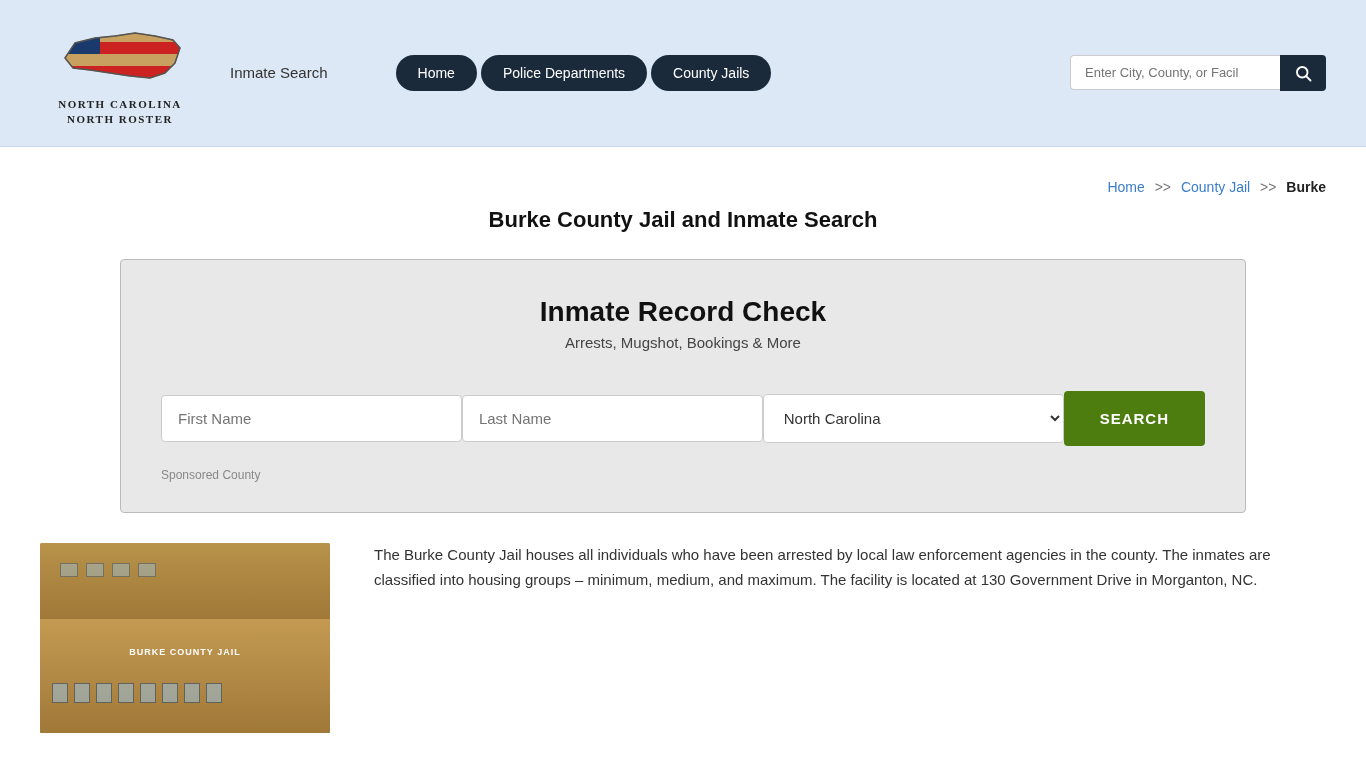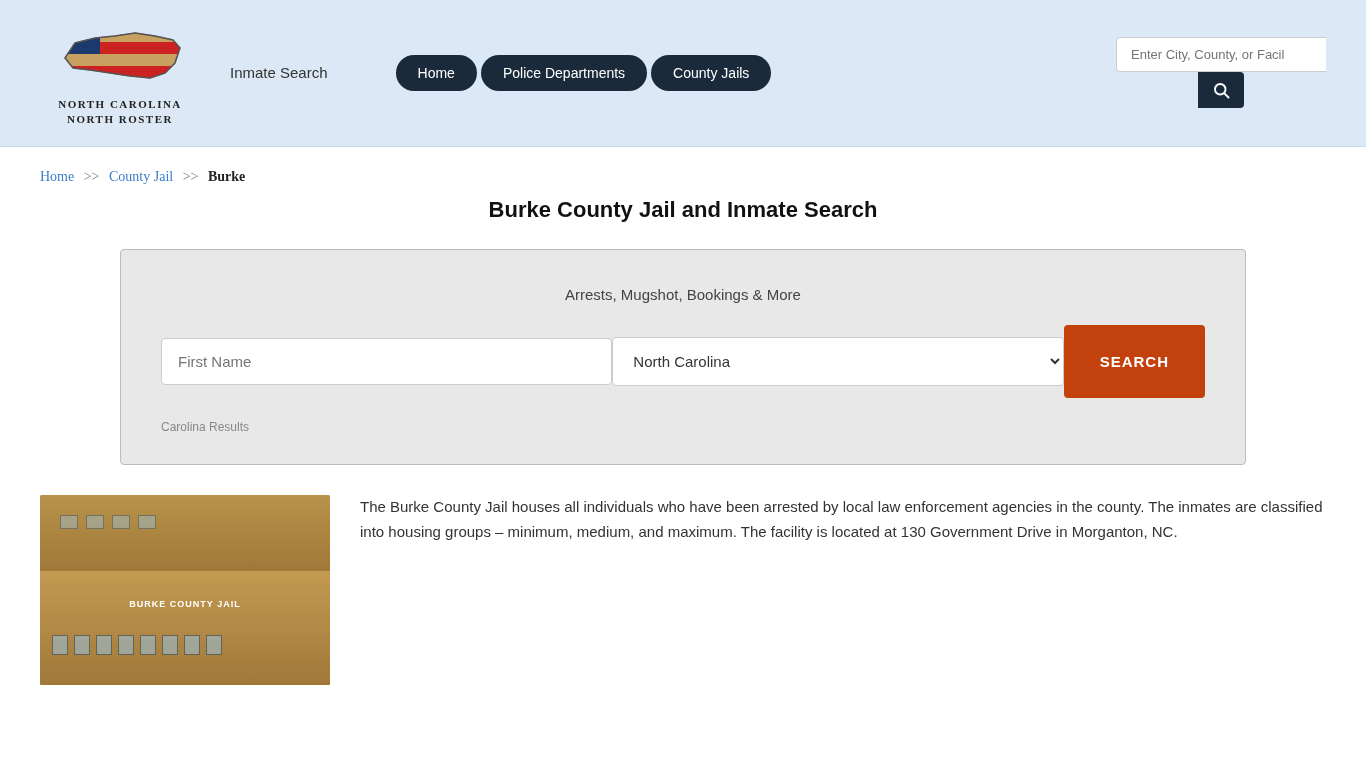--- a/index.html
+++ b/index.html
@@ -52,21 +52,20 @@
       padding: 10px 22px;
       font-size: 14px;
       font-family: Arial, sans-serif;
       cursor: pointer;
       font-weight: 500;
     }
     .search-area {
       display: flex;
       margin-left: auto;
       align-items: center;
-      flex-direction: column;
     }
     .header-search-input {
       padding: 9px 14px;
       border: 1px solid #ccc;
       border-right: none;
       border-radius: 4px 0 0 4px;
       font-size: 13px;
       width: 210px;
       font-family: Arial, sans-serif;
       color: #999;
@@ -78,24 +77,25 @@
       padding: 9px 14px;
       cursor: pointer;
       display: flex;
       align-items: center;
       justify-content: center;
     }
     .header-search-btn svg { display: block; }
 
     
     .breadcrumb {
-      padding: 22px 40px 10px;
-      font-family: Liberation Serif, serif;
+      padding: 32px 40px 10px;
+      font-family: Liberation Sans, sans-serif;
       font-size: 14px;
       color: #555;
+      text-align: right;
     }
     .breadcrumb a { color: #3a7dc9; text-decoration: none; }
     .breadcrumb .sep { margin: 0 6px; color: #777; }
     .breadcrumb .current { font-weight: bold; color: #222; }
 
     
     .page-title {
       text-align: center;
       font-size: 22px;
       font-weight: bold;
@@ -118,21 +118,21 @@
       font-weight: bold;
       font-family: Arial, sans-serif;
       color: #111;
       margin-bottom: 6px;
     }
     .record-check-subtitle {
       text-align: center;
       font-size: 15px;
       font-family: Arial, sans-serif;
       color: #444;
-      margin-bottom: 22px;
+      margin-bottom: 40px;
     }
     .search-form {
       display: flex;
       gap: 0;
       align-items: center;
     }
     .search-form input[type="text"] {
       flex: 1;
       padding: 14px 16px;
       border: 1px solid #ccc;
@@ -147,43 +147,43 @@
       padding: 14px 16px;
       border: 1px solid #ccc;
       border-radius: 4px;
       font-size: 15px;
       font-family: Arial, sans-serif;
       background: #fff;
       color: #333;
       appearance: auto;
     }
     .search-form .search-submit {
-      background: #c2410c;
+      background: #4d7c0f;
       color: #fff;
       border: none;
       border-radius: 4px;
-      padding: 28px 36px;
+      padding: 19px 36px;
       font-size: 15px;
       font-weight: bold;
       font-family: Arial, sans-serif;
       letter-spacing: 1px;
       cursor: pointer;
       white-space: nowrap;
     }
     .sponsored-results {
       font-size: 12px;
       font-family: Arial, sans-serif;
       color: #888;
       margin-top: 22px;
     }
 
     
     .description-section {
       display: flex;
-      gap: 30px;
+      gap: 44px;
       margin: 0 40px 40px;
       align-items: flex-start;
     }
     .jail-image {
       width: 290px;
       min-width: 290px;
       height: 190px;
       background: #c8a060;
       border-radius: 2px;
       overflow: hidden;
@@ -279,31 +279,33 @@
   <a href="#">Home</a>
   <span class="sep">&gt;&gt;</span>
   <a href="#">County Jail</a>
   <span class="sep">&gt;&gt;</span>
   <span class="current">Burke</span>
 </nav>
 
 <h1 class="page-title">Burke County Jail and Inmate Search</h1>
 
 <div class="record-check-box">
+  <div class="record-check-title">Inmate Record Check</div>
   <div class="record-check-subtitle">Arrests, Mugshot, Bookings &amp; More</div>
 
   <div class="search-form">
     <input type="text" placeholder="First Name" style="">
+    <input type="text" placeholder="Last Name" style="">
     <select>
       <option>North Carolina</option>
     </select>
     <button class="search-submit">SEARCH</button>
   </div>
 
-  <div class="sponsored-results">Carolina Results</div>
+  <div class="sponsored-results">Sponsored County</div>
 </div>
 
 <div class="description-section">
   <div class="jail-image">
     <div class="jail-image-inner">
 
       <div style="position:absolute;bottom:30px;left:12px;display:flex;gap:6px;">
         <div style="width:16px;height:20px;background:rgba(150,200,240,0.5);border:1px solid rgba(0,0,0,0.4);"></div>
         <div style="width:16px;height:20px;background:rgba(150,200,240,0.5);border:1px solid rgba(0,0,0,0.4);"></div>
         <div style="width:16px;height:20px;background:rgba(150,200,240,0.5);border:1px solid rgba(0,0,0,0.4);"></div>

